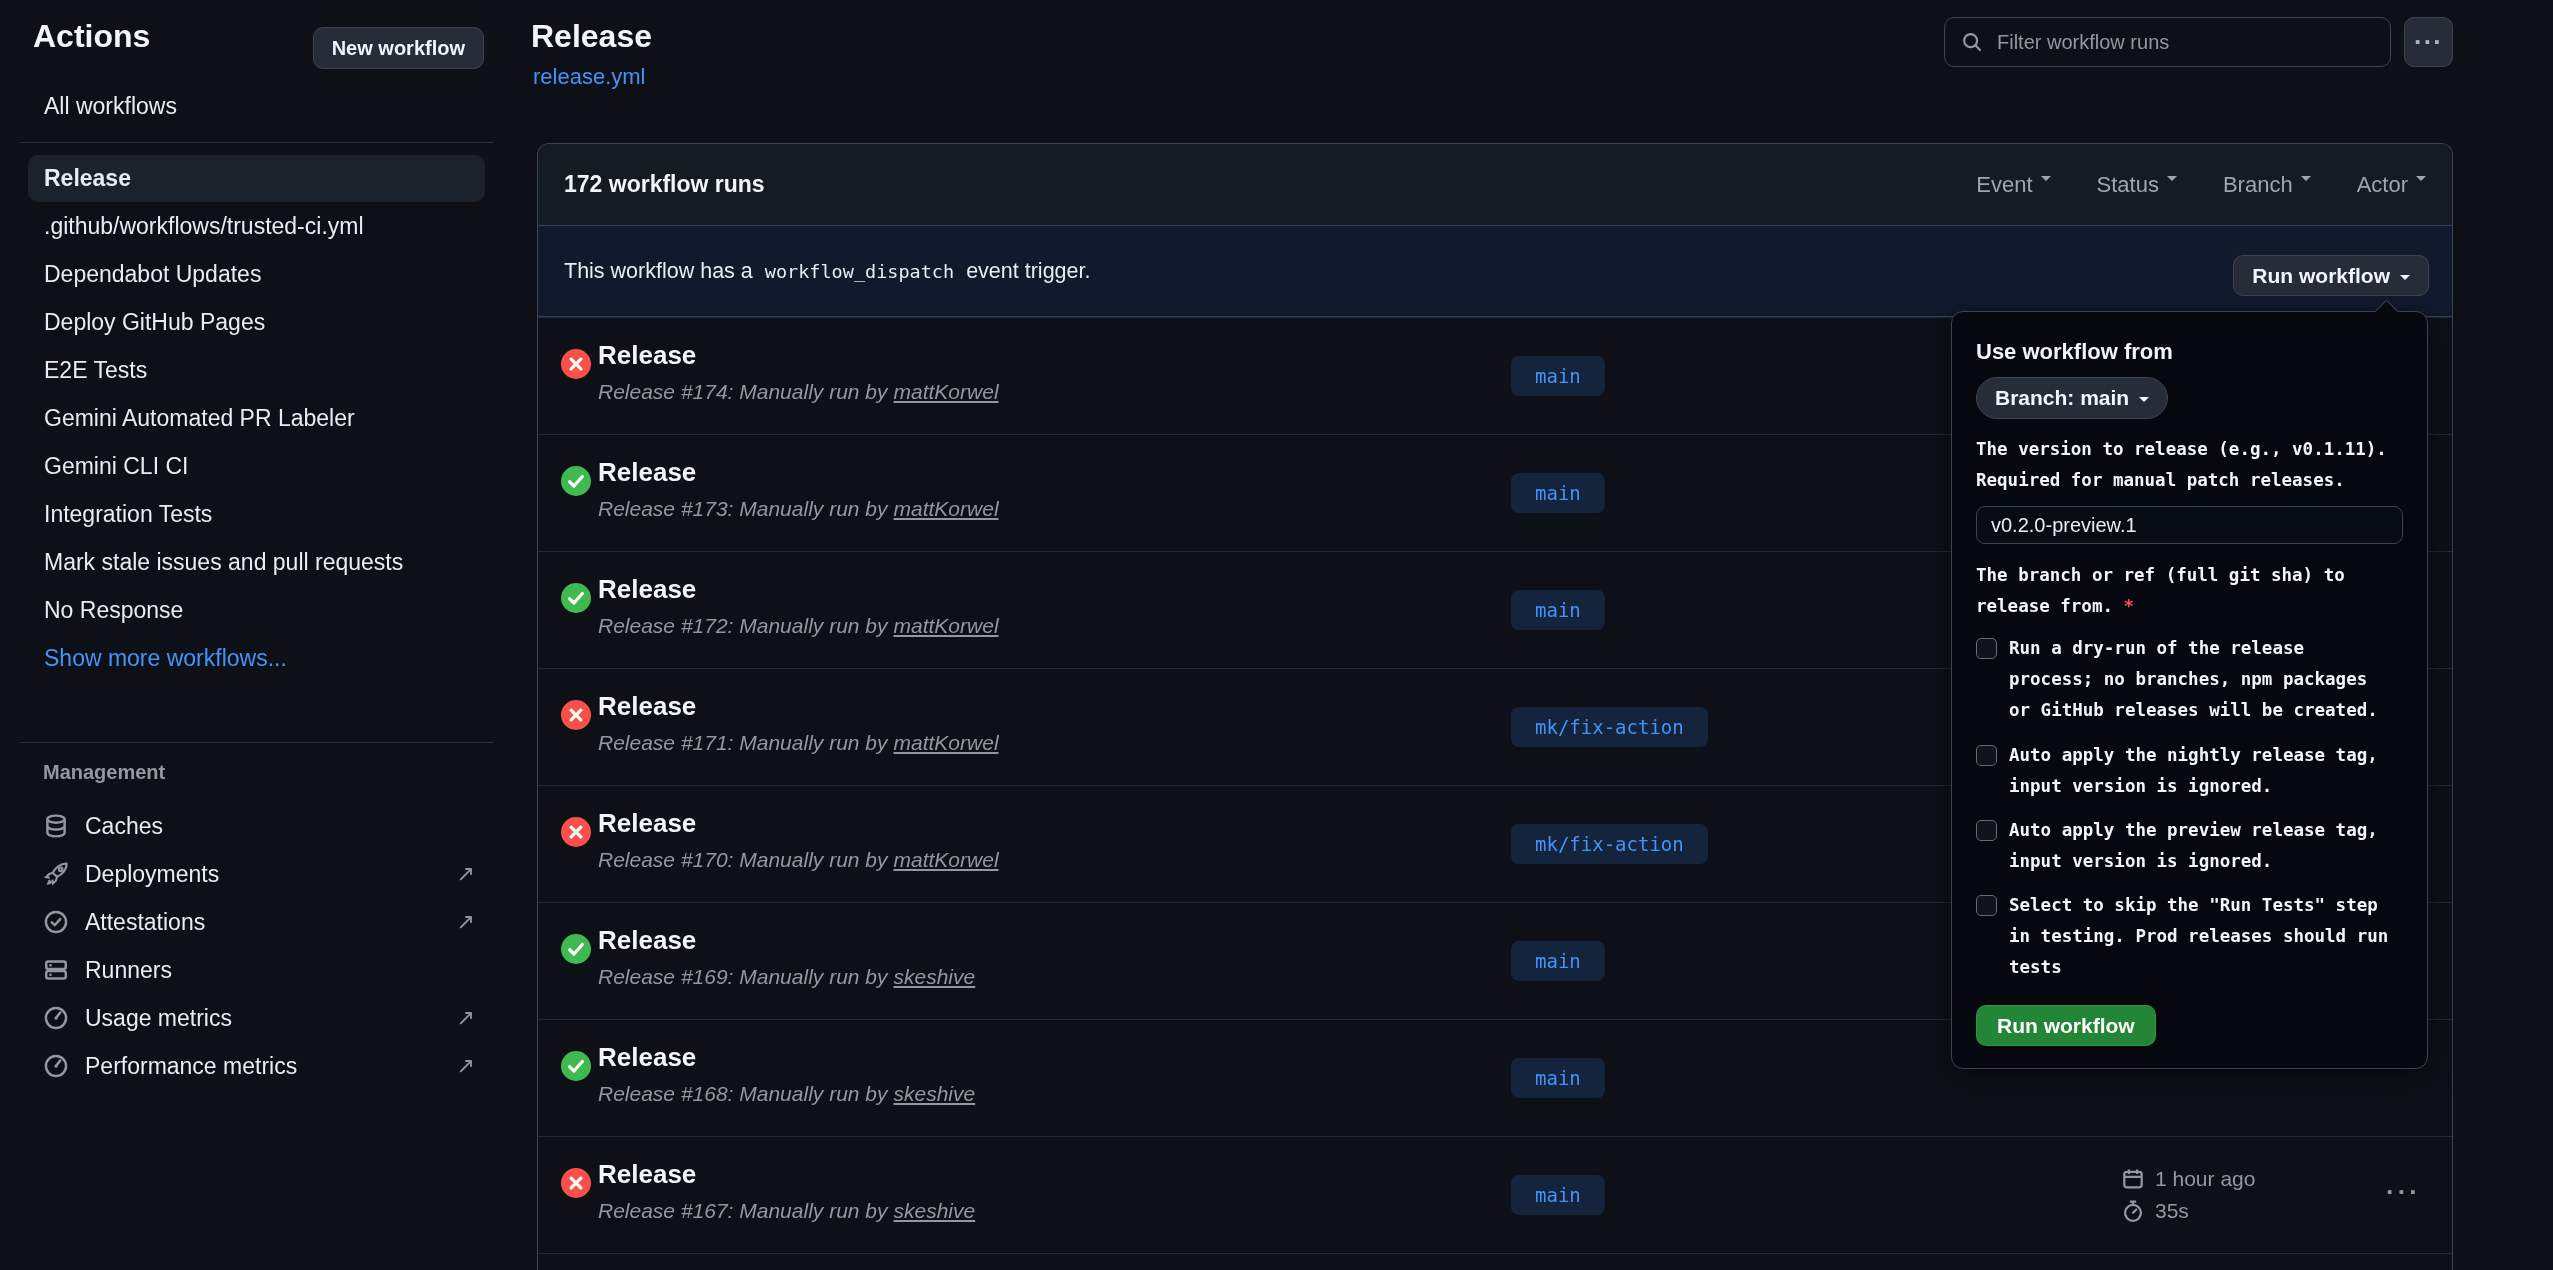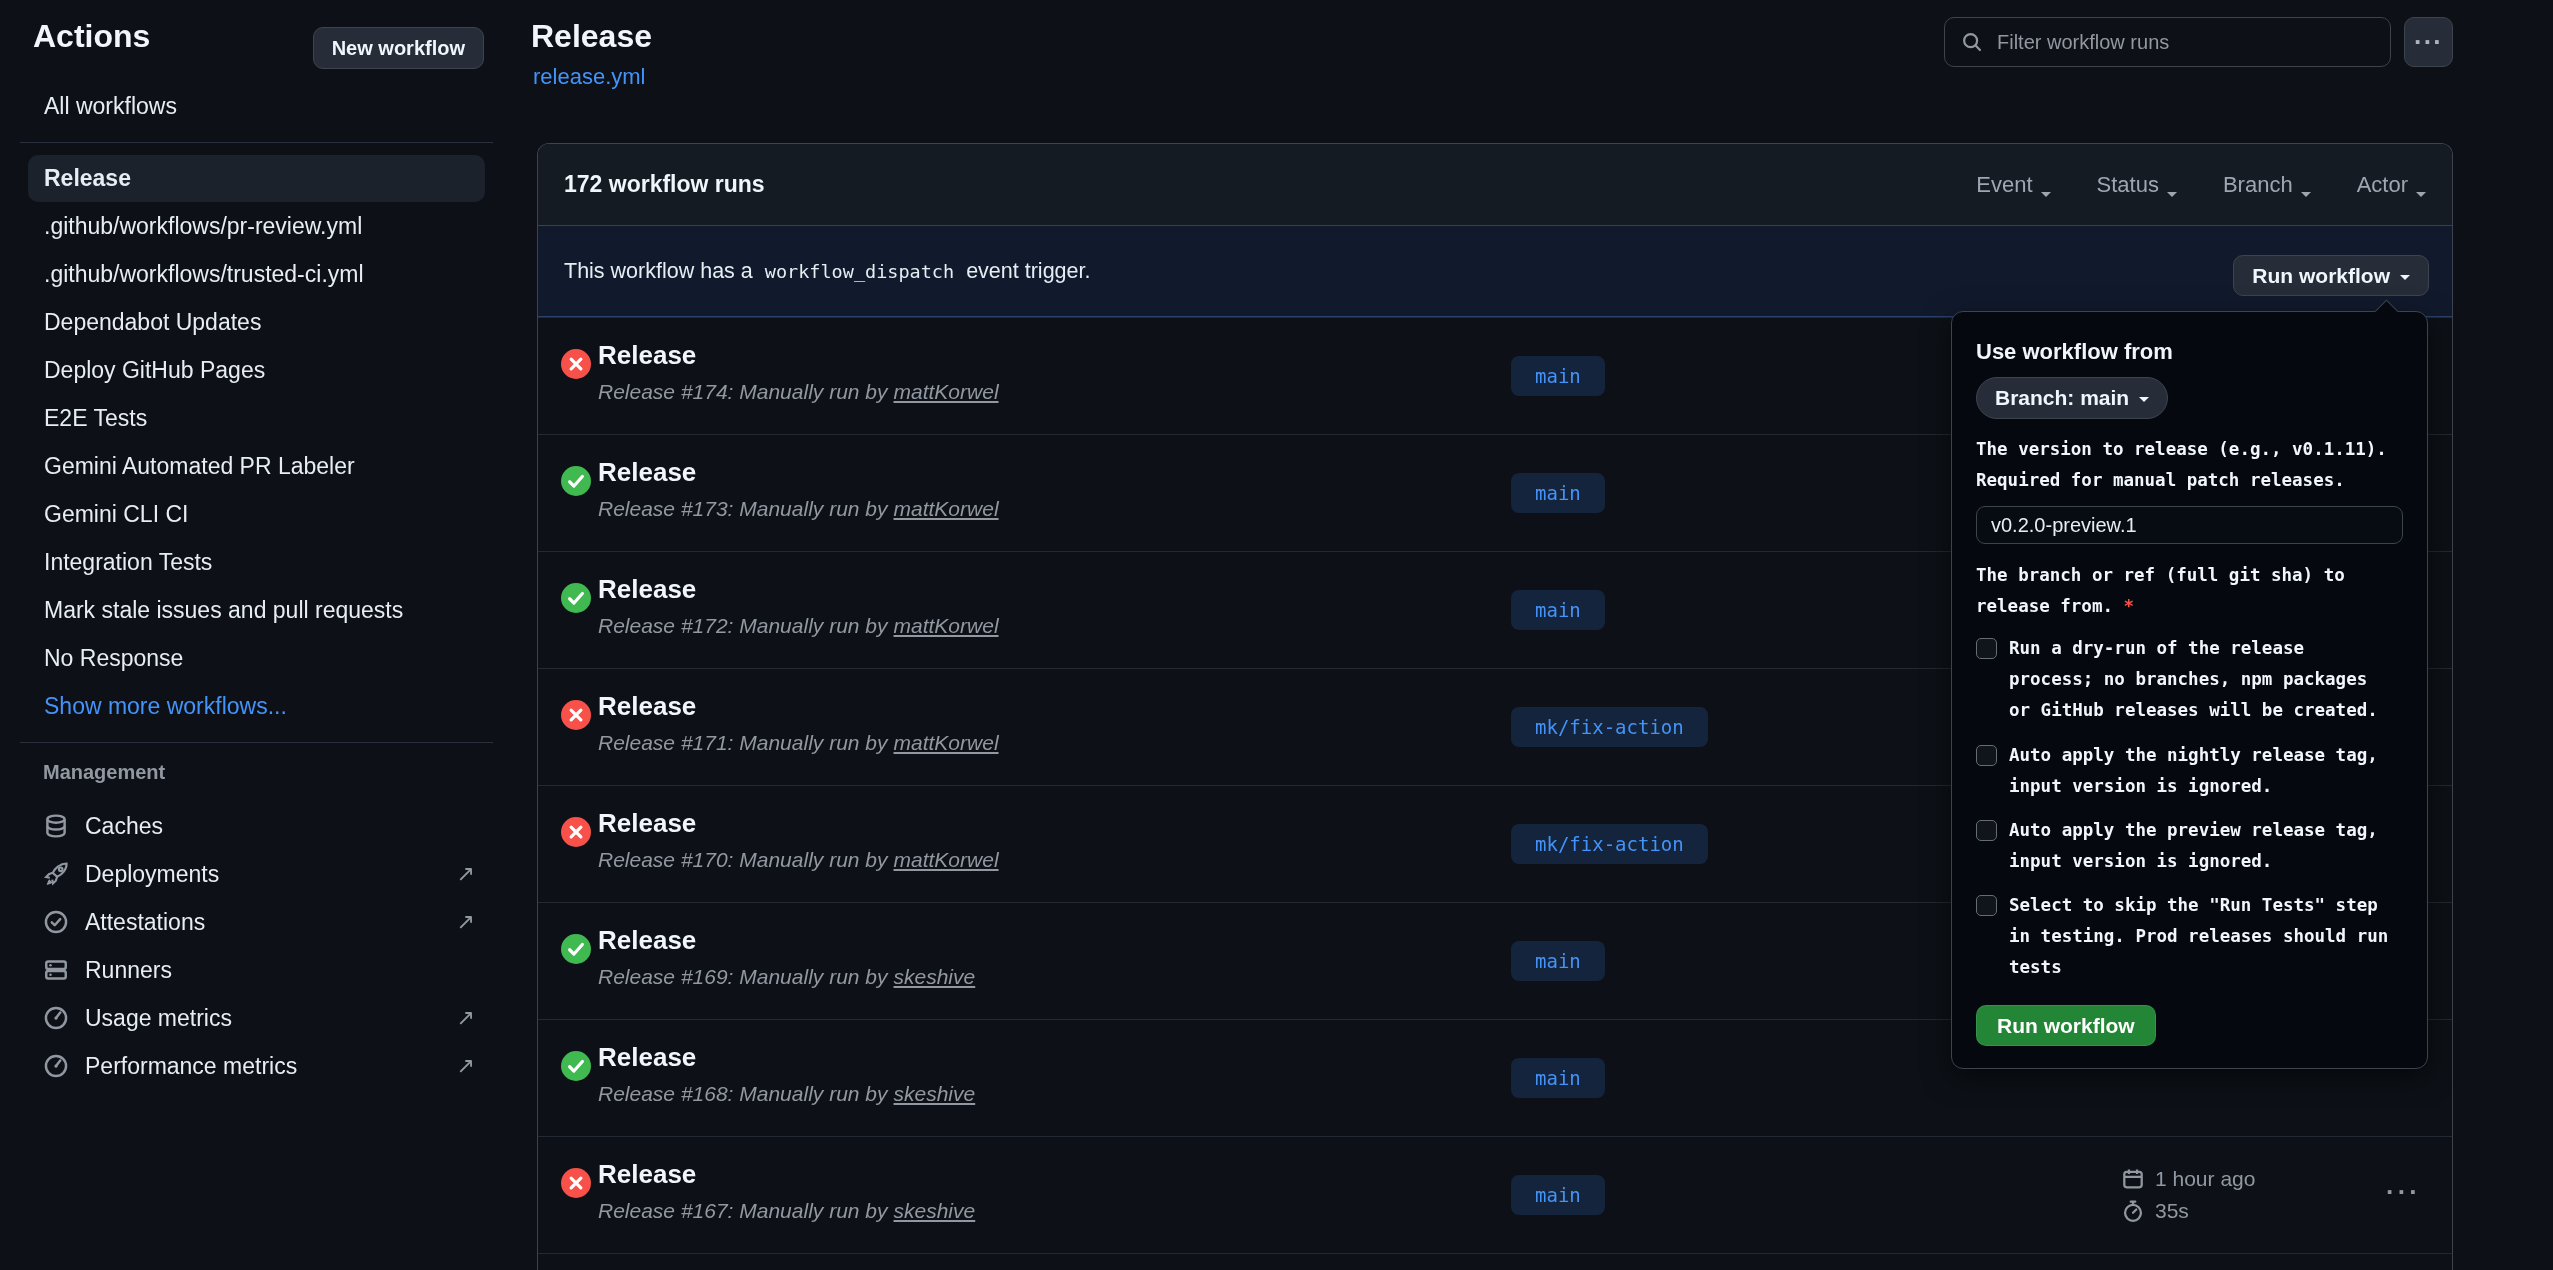--- a/index.html
+++ b/index.html
@@ -40,21 +40,21 @@
   .top-kebab{position:absolute;left:2404px;top:17px;width:49px;height:50px;background:#262d38;
       border:1px solid #3d444d;border-radius:10px;color:#adb5bd;font-size:26px;font-weight:700;
       display:flex;align-items:center;justify-content:center;letter-spacing:1px;cursor:pointer;box-sizing:border-box;}
 
   
   .runs-box{position:absolute;left:537px;top:143px;width:1916px;height:1127px;border:1px solid #3d444d;
       border-bottom:none;border-radius:12px 12px 0 0;background:#0d1117;box-sizing:border-box;overflow:hidden;}
   .runs-header{height:81px;background:#151b23;display:flex;align-items:center;padding:0 26px;}
   .runs-count{font-size:23px;font-weight:700;}
   .runs-filters{margin-left:auto;display:flex;gap:46px;}
-  .filter-dd{font-size:22px;color:#9ea7b1;display:flex;align-items:flex-end;cursor:pointer;}
+  .filter-dd{font-size:22px;color:#9ea7b1;display:flex;align-items:flex-start;cursor:pointer;}
   .filter-dd .caret{border-width:5px;margin-left:8px;}
   .dispatch-banner{height:92px;background:#111a2d;border-top:1px solid #2a4269;border-bottom:1px solid #2a4269;
       display:flex;align-items:center;padding-left:26px;position:relative;box-sizing:border-box;}
   .banner-text{font-size:21.5px;color:#e6edf3;}
   .banner-code{font-family:"DejaVu Sans Mono",monospace;font-size:18.5px;margin:0 12px;color:#e6edf3;}
   .run-wf-toggle{position:absolute;right:23px;top:29px;height:41px;padding:0 18px;background:#262d38;
       border:1px solid #3d444d;border-radius:10px;color:#f0f6fc;font-size:21px;font-weight:600;
       display:flex;align-items:center;cursor:pointer;box-sizing:border-box;}
   .run-wf-toggle .caret{border-width:5px;}
 
@@ -111,21 +111,20 @@
     <div class="sidebar-title">Actions</div>
     <div class="new-wf-btn">New workflow</div>
     <div class="side-item all-wf">All workflows</div>
     <div class="side-divider" style="top:142px"></div>
 
     <div class="wf-list">
       <div class="side-item selected">
         
         <span>Release</span>
       </div>
-      <div class="side-item">.github/workflows/pr-review.yml</div>
       <div class="side-item">.github/workflows/trusted-ci.yml</div>
       <div class="side-item">Dependabot Updates</div>
       <div class="side-item">Deploy GitHub Pages</div>
       <div class="side-item">E2E Tests</div>
       <div class="side-item">Gemini Automated PR Labeler</div>
       <div class="side-item">Gemini CLI CI</div>
       <div class="side-item">Integration Tests</div>
       <div class="side-item">Mark stale issues and pull requests</div>
       <div class="side-item">No Response</div>
       <div class="side-item show-more">Show more workflows...</div>

